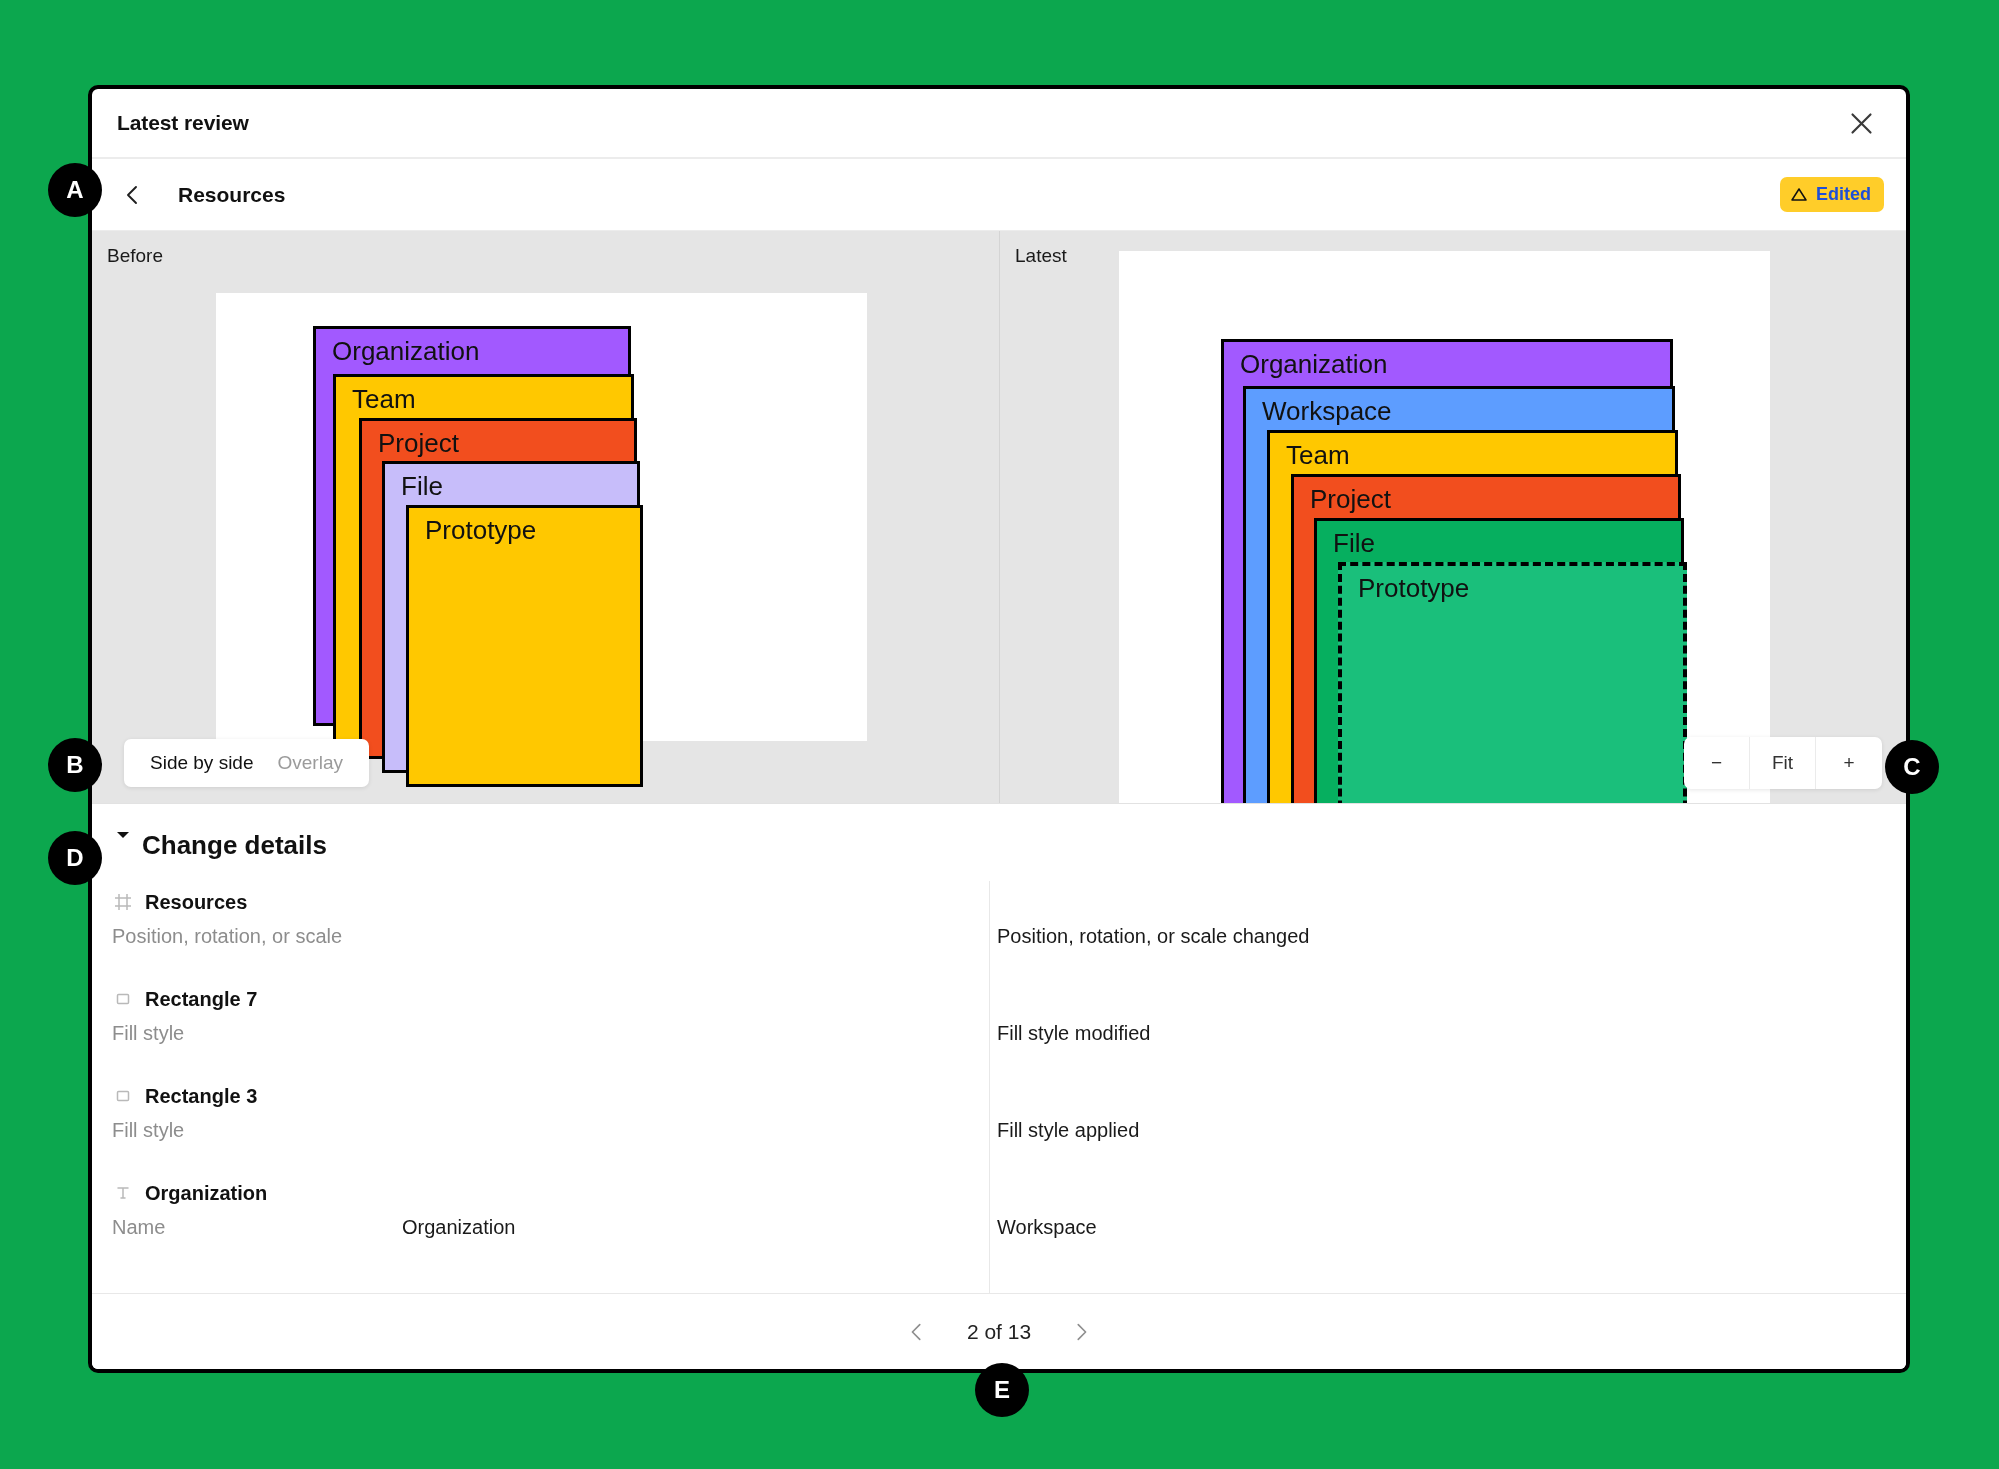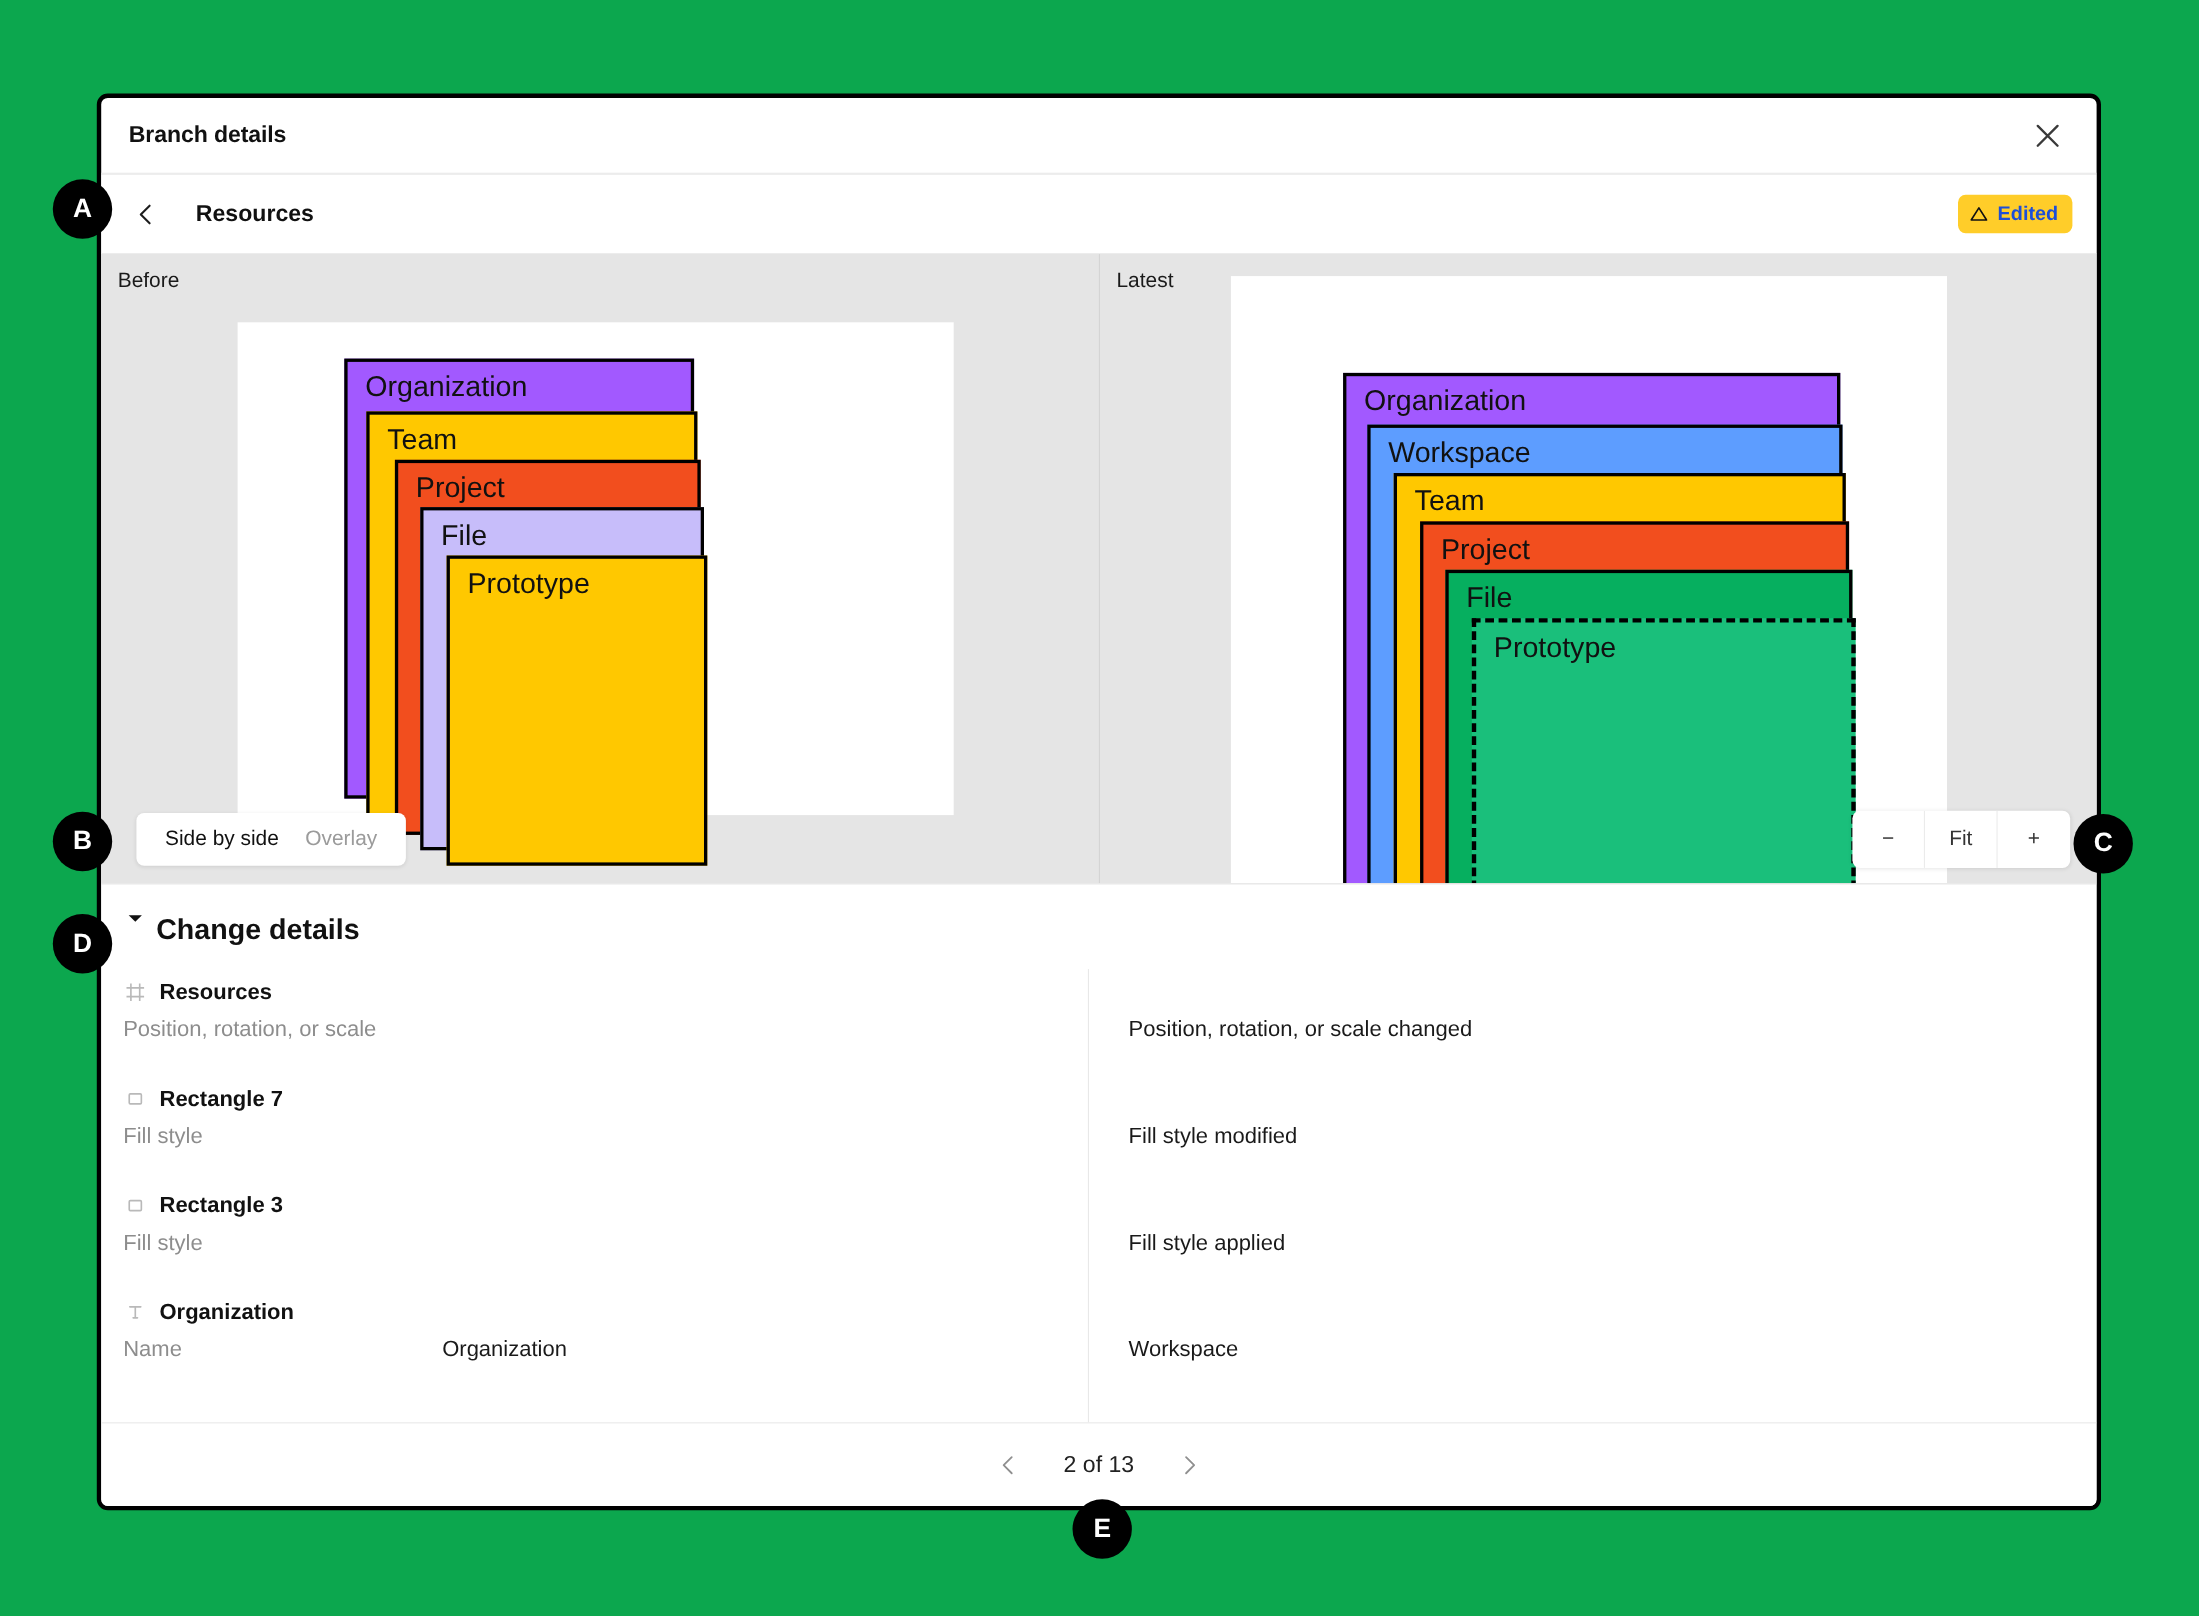--- a/index.html
+++ b/index.html
@@ -186,21 +186,21 @@
     display: flex;
     position: relative;
     padding: 0 0 0 20px;
   }
   .row-left {
     width: 877px; flex: 0 0 877px;
     padding-right: 20px;
   }
   .row-right {
     flex: 1 1 auto;
-    padding-left: 37px;
+    padding-left: 8px;
   }
   .row-title {
     display: flex; align-items: center; gap: 11px;
     font-size: 20px; font-weight: bold; color: #111;
     height: 30px;
   }
   .row-sub {
     display: flex;
     margin-top: 8px;
     font-size: 20px;
@@ -240,21 +240,21 @@
   }
 </style>
 </head>
 <body>
 
 <div id="root">
 
   <div class="modal">
 
     <div class="titlebar">
-      <span class="titlebar-text">Branch details</span>
+      <span class="titlebar-text">Latest review</span>
       <div class="titlebar-spacer"></div>
       <div class="close-btn">
         <svg width="27" height="27" viewBox="0 0 24 24">
           <path d="M4 4 L20 20 M20 4 L4 20" stroke="#3a3a3a" stroke-width="1.9" fill="none" stroke-linecap="round"></path>
         </svg>
       </div>
     </div>
 
     <div class="subheader">
       <div class="back-btn">

